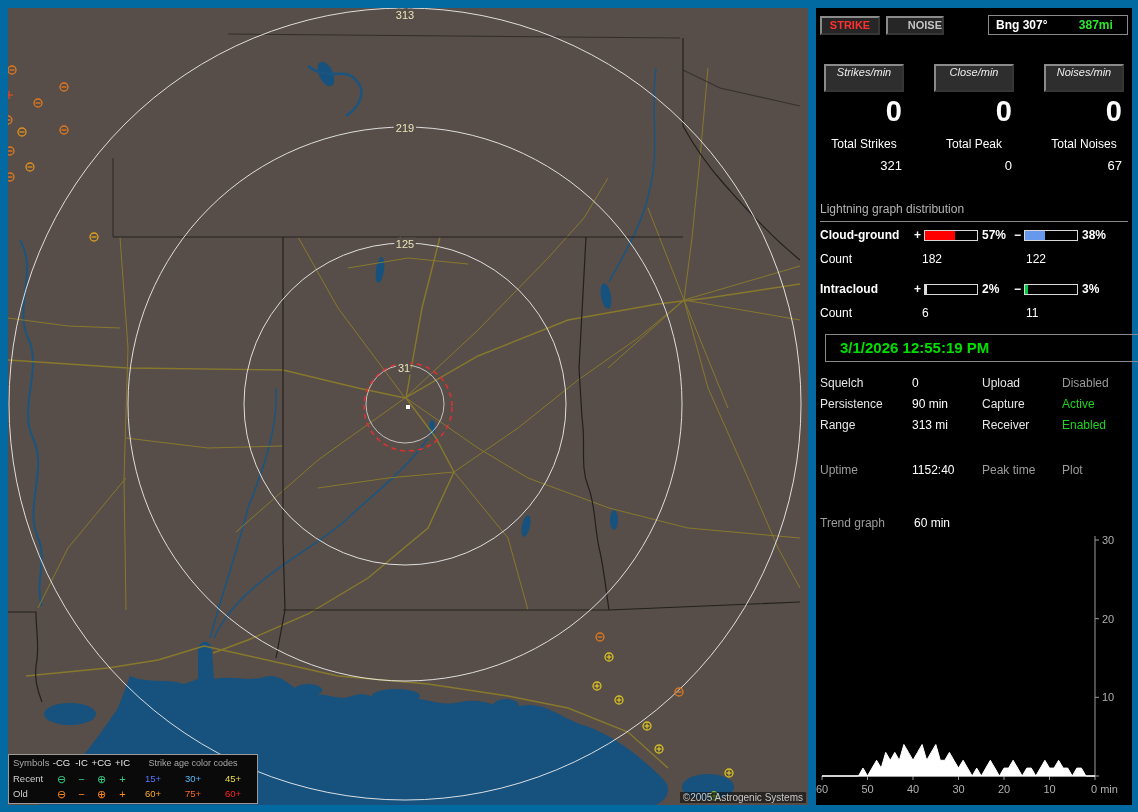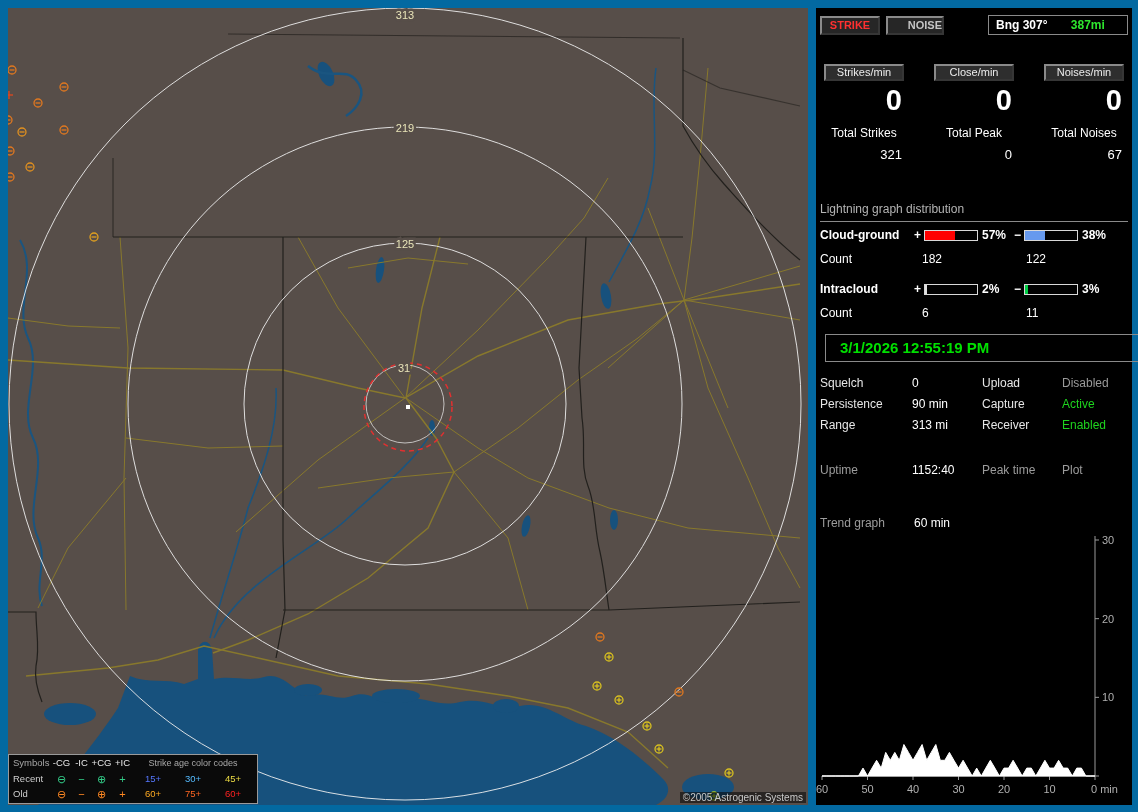--- a/index.html
+++ b/index.html
@@ -31,26 +31,26 @@
          color:#fff;font-size:12px;}
 
   .ind{position:absolute;top:8px;height:19px;text-align:center;background:#262626;
        border:2px outset #8a8a8a;font-size:11px;font-weight:bold;box-sizing:border-box;
        line-height:14px;cursor:default;}
   #strike-btn{left:4px;width:60px;color:#ff3030;}
   #noise-btn{left:70px;width:58px;color:#c4c4c4;text-align:right;}
   .bng{position:absolute;top:7px;left:172px;width:140px;height:20px;border:1px solid #8a8a8a;
        box-sizing:border-box;font-size:12px;font-weight:bold;line-height:18px;padding-left:7px;}
   .bng .b1{color:#fff;}
-  .bng .b2{color:#2ee62e;margin-left:20px;}
+  .bng .b2{color:#2ee62e;margin-left:28px;}
 
   .ccol{position:absolute;top:56px;width:96px;}
   .clabel{display:block;margin-left:8px;width:80px;background:#2e2e2e;border:2px outset #8a8a8a;
-          color:#ececec;font-size:11px;text-align:center;height:17px;line-height:12px;
-          box-sizing:border-box;}
+          color:#ececec;font-size:11px;text-align:center;height:28px;line-height:12px;
+          box-sizing:border-box;font-style:italic;}
   .cvalue{width:86px;text-align:right;font-size:29px;font-weight:bold;margin-top:3px;color:#fff;}
   .tlabel{width:96px;text-align:center;margin-top:9px;font-size:12px;color:#fff;}
   .tvalue{width:86px;text-align:right;margin-top:7px;font-size:13px;color:#fff;}
 
   .dist-header{position:absolute;left:4px;top:194px;width:308px;color:#b4b4b4;font-size:12px;
                border-bottom:1px solid #8a8a8a;padding-bottom:5px;}
   .dist-row{position:absolute;left:4px;width:310px;height:16px;}
   .dist-row .dlbl{position:absolute;left:0;font-weight:bold;}
   .dsign{position:absolute;font-weight:bold;}
   .dbar{position:absolute;top:2px;width:54px;height:11px;border:1px solid #d8d8d8;background:#000;

